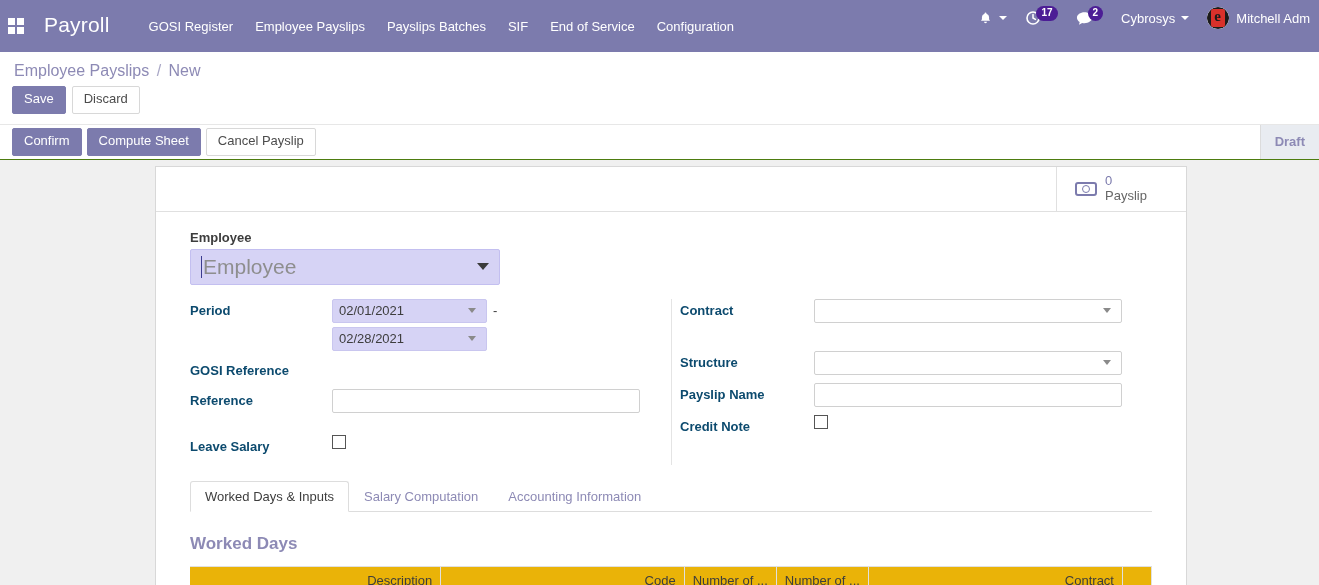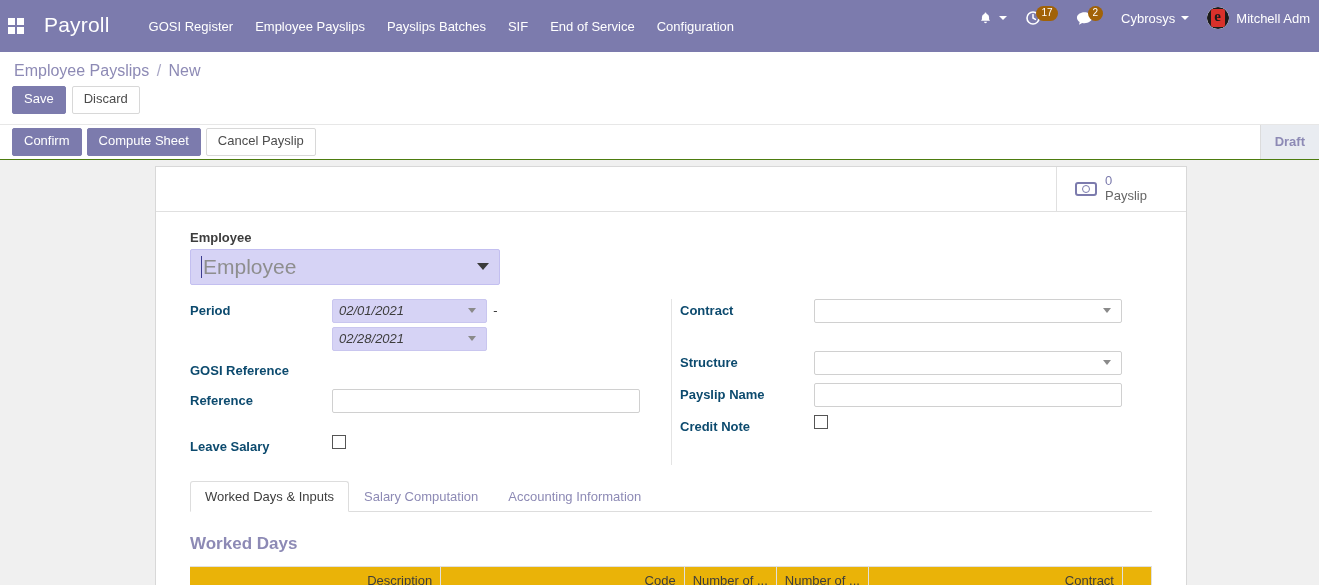--- a/index.html
+++ b/index.html
@@ -59,29 +59,29 @@
   .nav-sys { display: flex; align-items: center; padding: 0 9px; cursor: pointer; position: relative; }
   .caret-down {
     display: inline-block;
     width: 0; height: 0;
     border-left: 4px solid transparent;
     border-right: 4px solid transparent;
     border-top: 4px solid #ffffff;
     margin-left: 6px;
   }
   .badge {
-    background: #a16207;
+    background: #4c1d95;
     color: #ffffff;
     font-size: 10px;
     line-height: 1;
     border-radius: 8px;
     padding: 2px 5px 3px 5px;
     margin-left: -5px;
     margin-top: -9px;
-    font-weight: normal;
+    font-weight: bold;
   }
   .user-name { font-size: 13px; color: #fff; margin-left: 7px; }
   .avatar {
     width: 22px; height: 22px;
     border-radius: 50%;
     background: #ffffff;
     display: flex; align-items: center; justify-content: center;
     overflow: hidden;
   }
   .avatar-inner {
@@ -315,21 +315,21 @@
     border: 1px solid #c9c6ef;
     border-radius: 2px;
     display: flex;
     align-items: center;
     padding: 0 20px 0 6px;
     font-size: 13px;
     color: #3d3d3d;
     cursor: pointer;
   }
   .date-group { display: flex; flex-direction: column; gap: 4px; }
-  .date-line { display: flex; align-items: center; gap: 6px; font-style: italic; }
+  .date-line { display: flex; align-items: center; gap: 6px; }
   .dash { color: #3d3d3d; }
 
   .chk {
     width: 14px; height: 14px;
     border: 1px solid #555;
     background: #fff;
     display: inline-block;
     cursor: pointer;
   }
 

